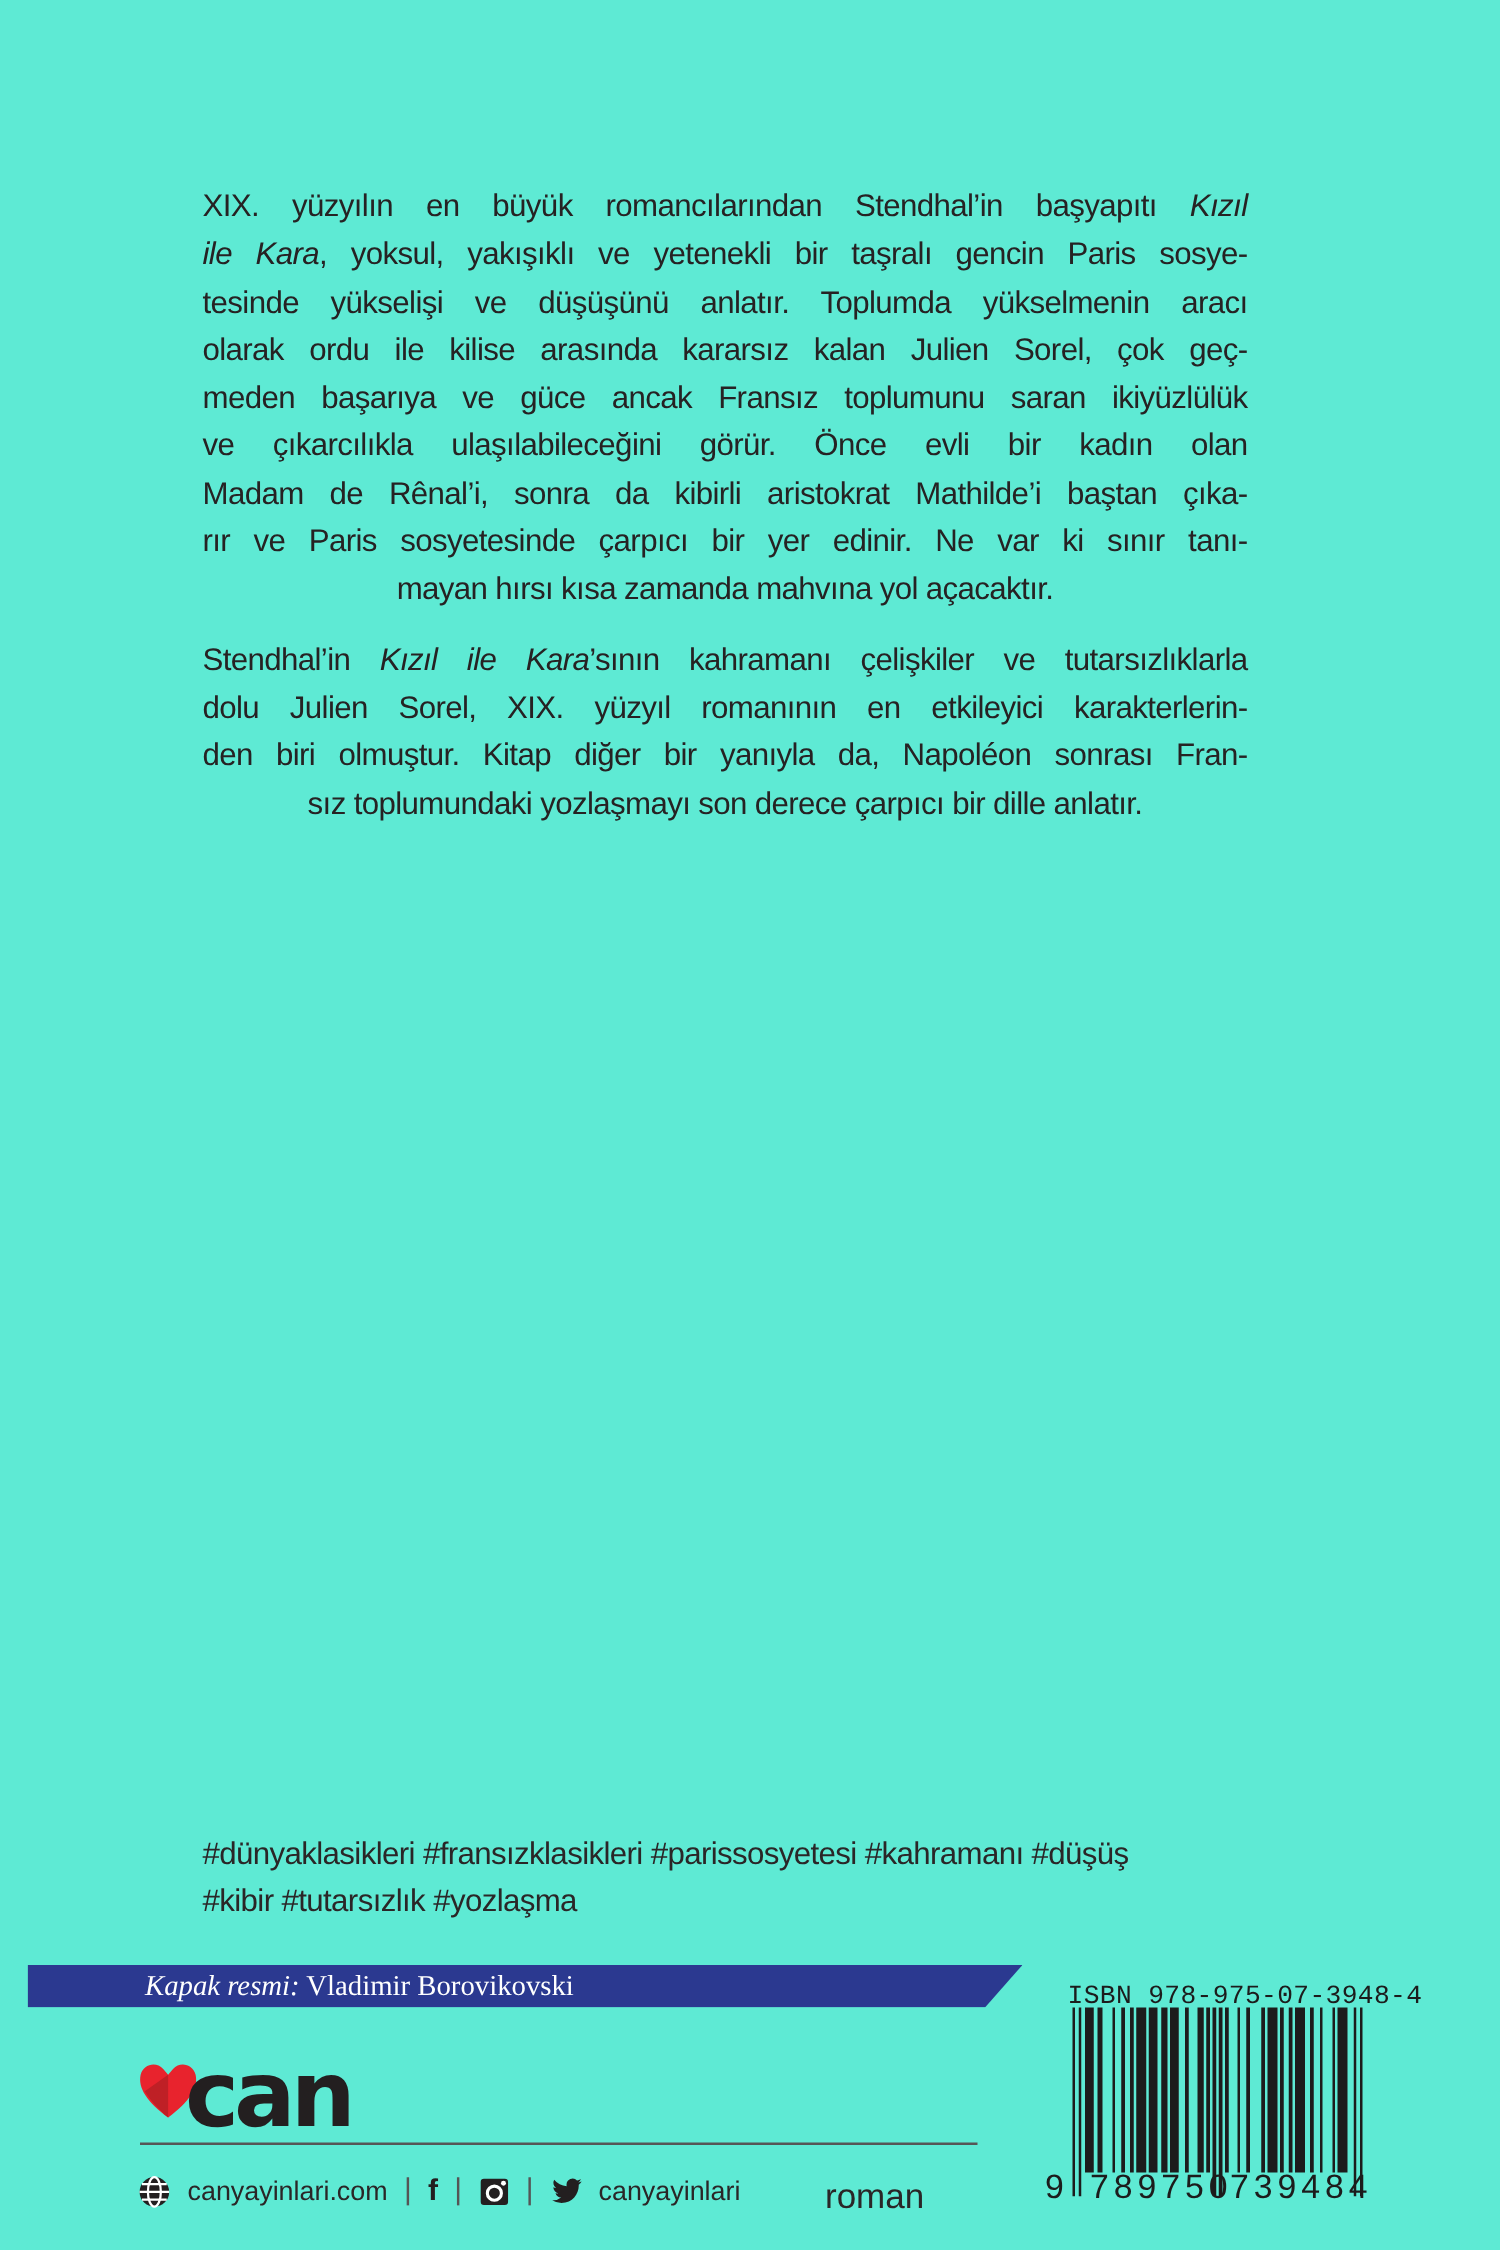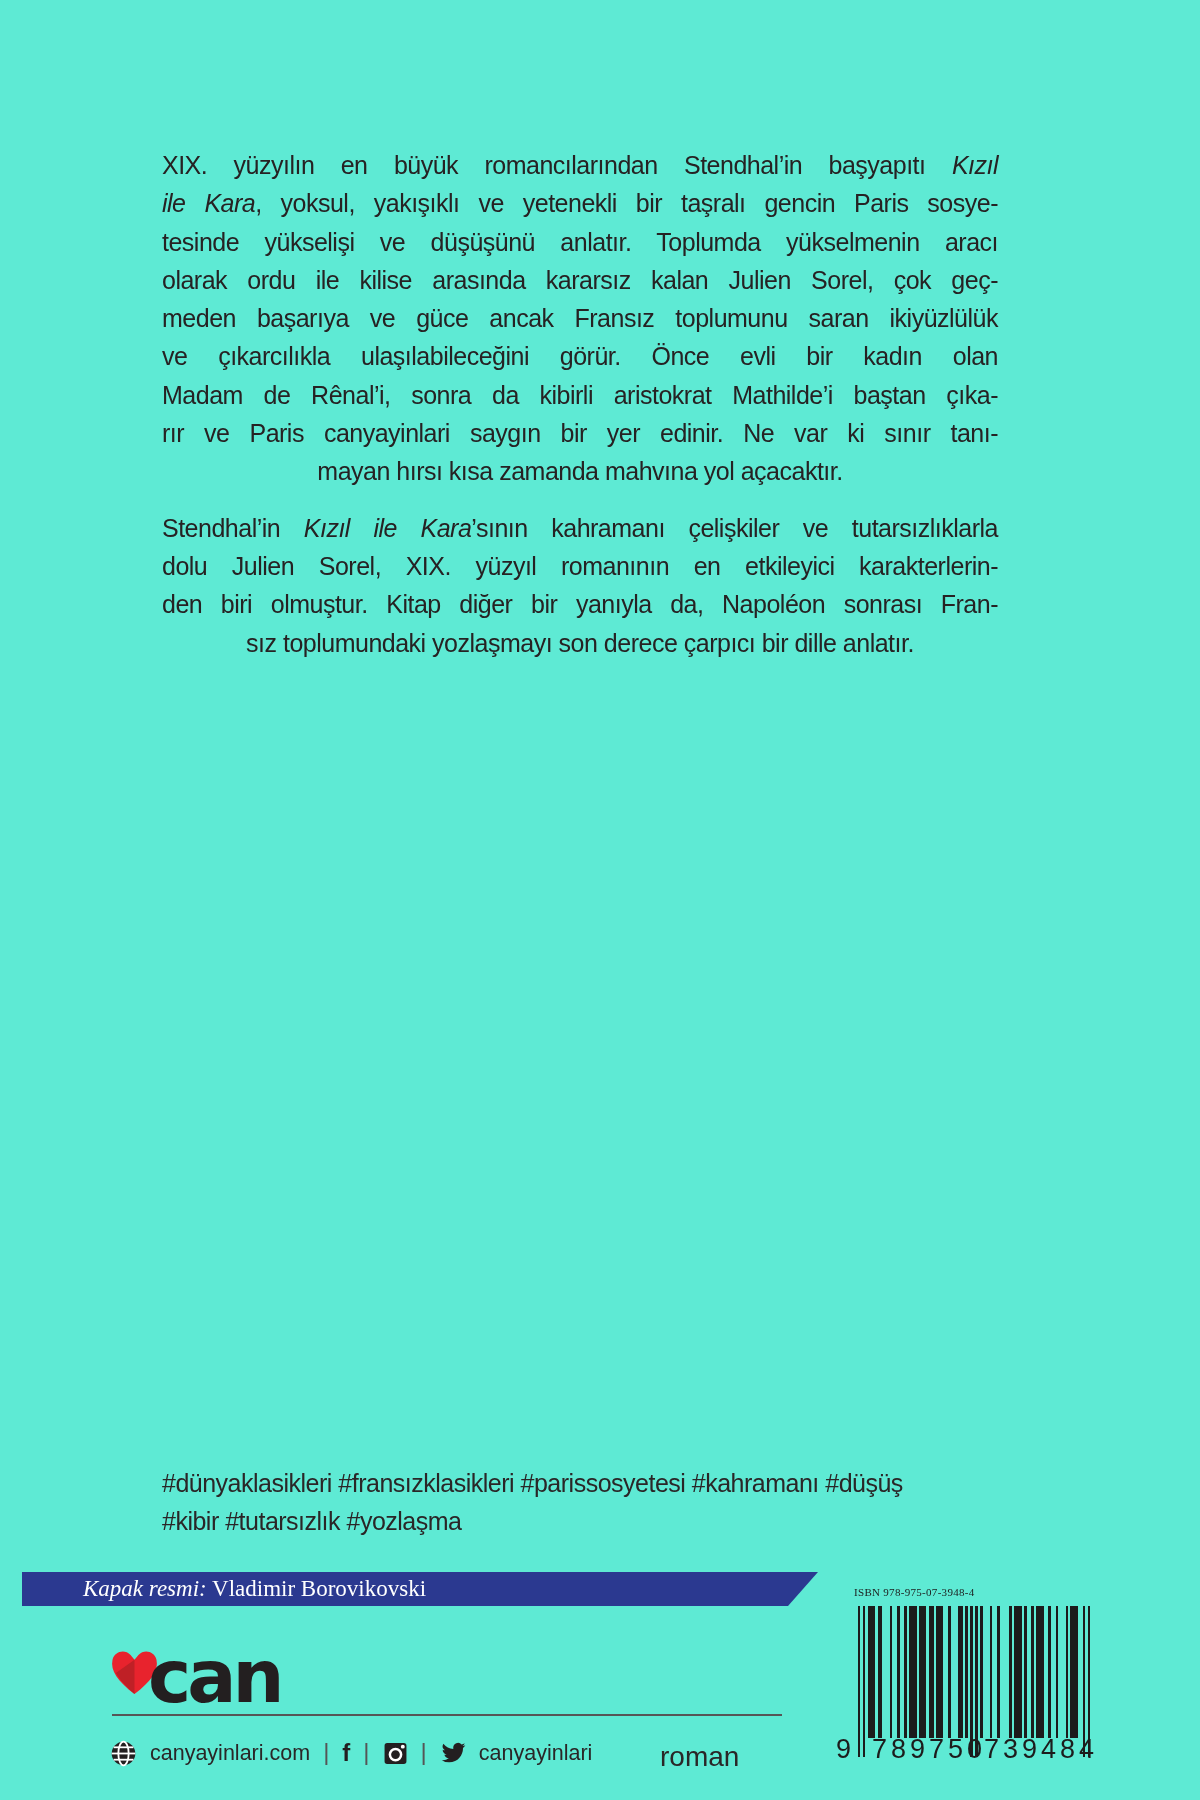--- a/index.html
+++ b/index.html
@@ -29,21 +29,21 @@
     font-size:25px;line-height:38.3px;letter-spacing:-0.5px;
     color:#2a2627;
   }
   
   #cover-credit{
     position:absolute;left:22px;top:1572px;width:796px;height:34px;
     clip-path:polygon(0 0,100% 0,calc(100% - 30px) 100%,0 100%);
     color:#ffffff;
     font-family:"Liberation Serif", serif;
     font-size:23px;line-height:34px;
-    padding-left:61px;box-sizing:border-box;
+    padding-left:94px;box-sizing:border-box;
   }
   #cover-credit .credit-label{font-style:italic;}
   
   #heart-icon{position:absolute;left:108px;top:1646px;width:53px;height:50px;}
   #logo-text{
     position:absolute;left:148px;top:1640px;
     font-family:"DejaVu Sans", sans-serif;
     font-size:73px;line-height:1;font-weight:bold;letter-spacing:-4px;
     color:#231f20;
   }
@@ -56,23 +56,23 @@
   }
   #footer-links .sep{color:#555;font-size:24px;font-weight:300;transform:translateY(-1px);}
   #footer-links .fb{font-weight:bold;font-size:24px;color:#231f20;}
   #genre{
     position:absolute;left:660px;top:1741px;width:118px;
     text-align:left;font-size:28px;color:#2a2627;
   }
   
   #isbn-label{
     position:absolute;left:854px;top:1586px;width:240px;
-    text-align:left;
-    font-family:Liberation Serif, serif;
-    font-size:11px;letter-spacing:0.3px;color:#1c1c1c;white-space:nowrap;
+    text-align:right;
+    font-family:Liberation Mono, monospace;
+    font-size:21px;letter-spacing:0.3px;color:#1c1c1c;white-space:nowrap;
   }
   #barcode{position:absolute;left:858px;top:1606px;width:232px;height:152px;}
   #barcode .bar{position:absolute;top:0;background:#1c1c1c;}
   .bc-digit{
     position:absolute;top:1734px;
     font-size:27px;color:#1c1c1c;letter-spacing:4px;white-space:nowrap;
   }
   #bc-d1{left:836px;letter-spacing:0;}
   #bc-d2{left:872px;}
   #bc-d3{left:984px;}
@@ -85,21 +85,21 @@
 
   <div id="body-text">
       <div class="paragraph">
         <div class="line"><span>XIX. yüzyılın en büyük romancılarından Stendhal’in başyapıtı </span><em>Kızıl</em></div>
         <div class="line"><em>ile Kara</em><span>, yoksul, yakışıklı ve yetenekli bir taşralı gencin Paris sosye-</span></div>
         <div class="line"><span>tesinde yükselişi ve düşüşünü anlatır. Toplumda yükselmenin aracı</span></div>
         <div class="line"><span>olarak ordu ile kilise arasında kararsız kalan Julien Sorel, çok geç-</span></div>
         <div class="line"><span>meden başarıya ve güce ancak Fransız toplumunu saran ikiyüzlülük</span></div>
         <div class="line"><span>ve çıkarcılıkla ulaşılabileceğini görür. Önce evli bir kadın olan</span></div>
         <div class="line"><span>Madam de Rênal’i, sonra da kibirli aristokrat Mathilde’i baştan çıka-</span></div>
-        <div class="line"><span>rır ve Paris canyayinlari saygın bir yer edinir. Ne var ki sınır tanı-</span></div>
+        <div class="line"><span>rır ve Paris sosyetesinde çarpıcı bir yer edinir. Ne var ki sınır tanı-</span></div>
         <div class="line last"><span>mayan hırsı kısa zamanda mahvına yol açacaktır.</span></div>
       </div>
       <div class="paragraph">
         <div class="line"><span>Stendhal’in </span><em>Kızıl ile Kara</em><span>’sının kahramanı çelişkiler ve tutarsızlıklarla</span></div>
         <div class="line"><span>dolu Julien Sorel, XIX. yüzyıl romanının en etkileyici karakterlerin-</span></div>
         <div class="line"><span>den biri olmuştur. Kitap diğer bir yanıyla da, Napoléon sonrası Fran-</span></div>
         <div class="line last"><span>sız toplumundaki yozlaşmayı son derece çarpıcı bir dille anlatır.</span></div>
       </div>
     </div>
 

